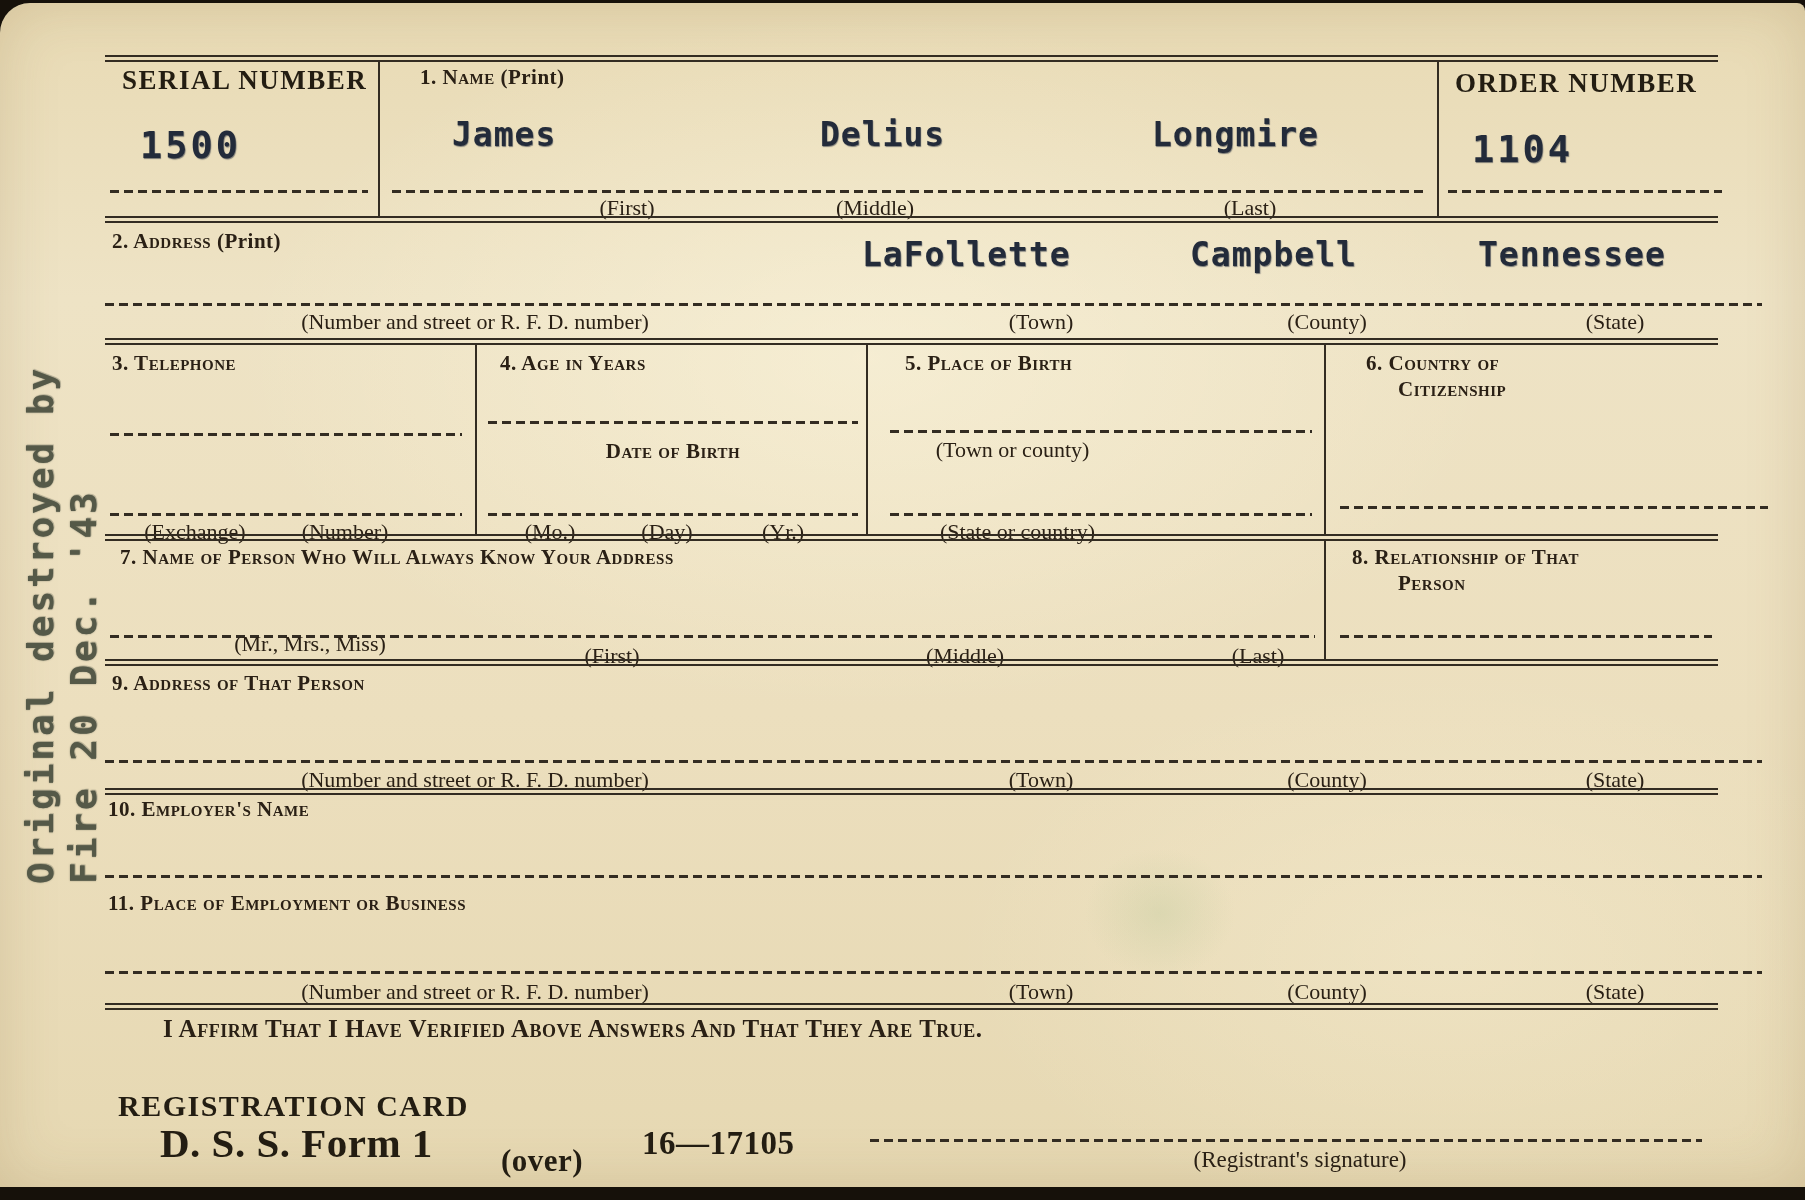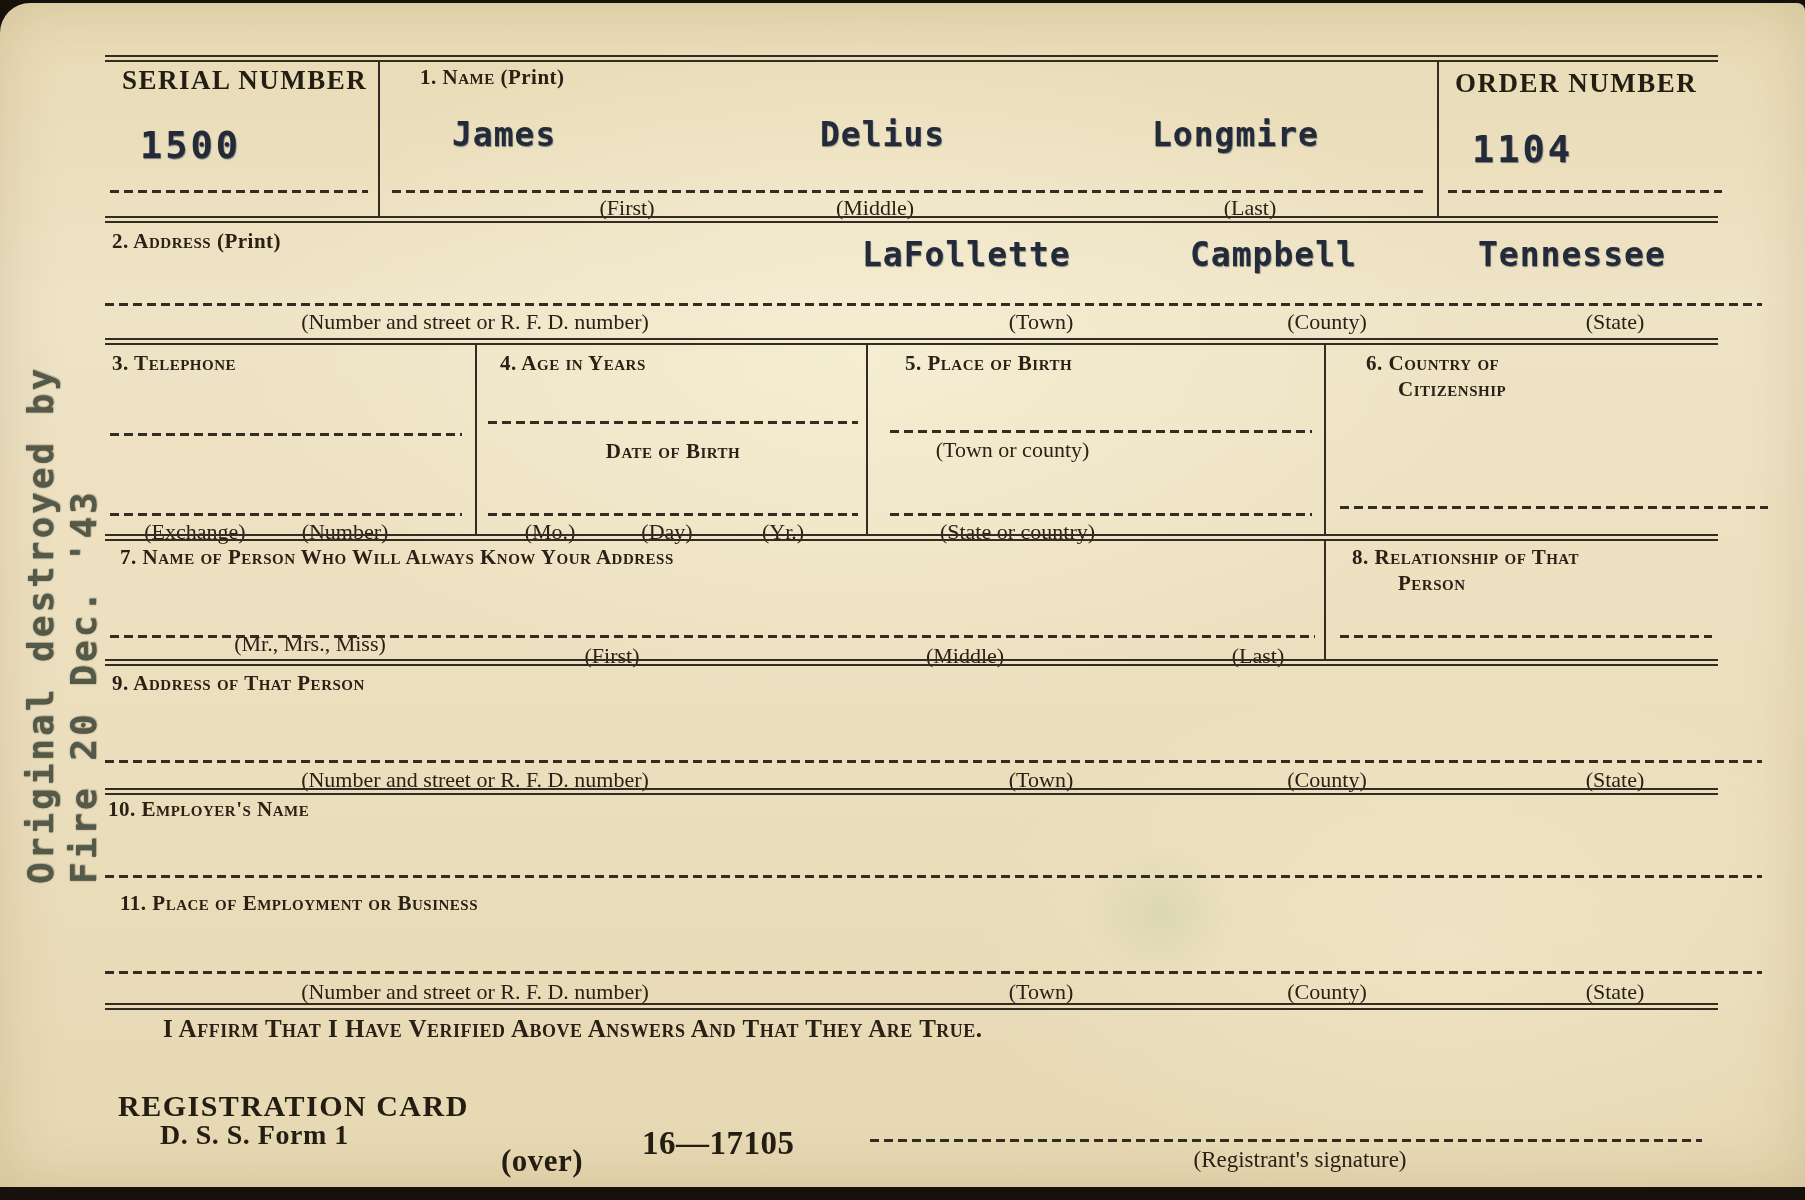--- a/index.html
+++ b/index.html
@@ -136,31 +136,31 @@
     <div class="dash" style="left:105px;top:757px;width:1657px;"></div>
     <div class="sub" style="left:250px;top:764px;width:450px;">(Number and street or R. F. D. number)</div>
     <div class="sub" style="left:966px;top:764px;width:150px;">(Town)</div>
     <div class="sub" style="left:1252px;top:764px;width:150px;">(County)</div>
     <div class="sub" style="left:1540px;top:764px;width:150px;">(State)</div>
     <div class="dbl" style="left:105px;top:785px;width:1613px;"></div>
 
     <div class="lbl" style="left:108px;top:794px;">10. Employer's Name</div>
     <div class="dash" style="left:105px;top:872px;width:1657px;"></div>
 
-    <div class="lbl" style="left:108px;top:888px;margin-left:12px;">11. Place of Employment or Business</div>
+    <div class="lbl" style="left:108px;top:888px;">11. Place of Employment or Business</div>
     <div class="dash" style="left:105px;top:968px;width:1657px;"></div>
     <div class="sub" style="left:250px;top:976px;width:450px;">(Number and street or R. F. D. number)</div>
     <div class="sub" style="left:966px;top:976px;width:150px;">(Town)</div>
     <div class="sub" style="left:1252px;top:976px;width:150px;">(County)</div>
     <div class="sub" style="left:1540px;top:976px;width:150px;">(State)</div>
     <div class="dbl" style="left:105px;top:1000px;width:1613px;"></div>
 
     <div class="lbl" style="left:163px;top:1012px;font-size:25px;">I Affirm That I Have Verified Above Answers And That They Are True.</div>
 
     <div class="heading" style="left:118px;top:1086px;font-size:30px;">REGISTRATION CARD</div>
-    <div class="heading" style="left:160px;top:1116px;font-size:28px;letter-spacing:0.5px;">D. S. S. Form 1</div>
+    <div class="heading" style="left:160px;top:1116px;font-size:41px;letter-spacing:0.5px;">D. S. S. Form 1</div>
     <div class="heading" style="left:501px;top:1140px;font-size:31px;letter-spacing:0.5px;">(over)</div>
     <div class="heading" style="left:642px;top:1122px;font-size:33px;letter-spacing:0.5px;">16—17105</div>
 
     <div class="dash" style="left:870px;top:1136px;width:832px;"></div>
     <div class="sub" style="left:1120px;top:1144px;width:360px;font-size:23px;">(Registrant's signature)</div>
   </div>
 </div>
 
 </body></html>

